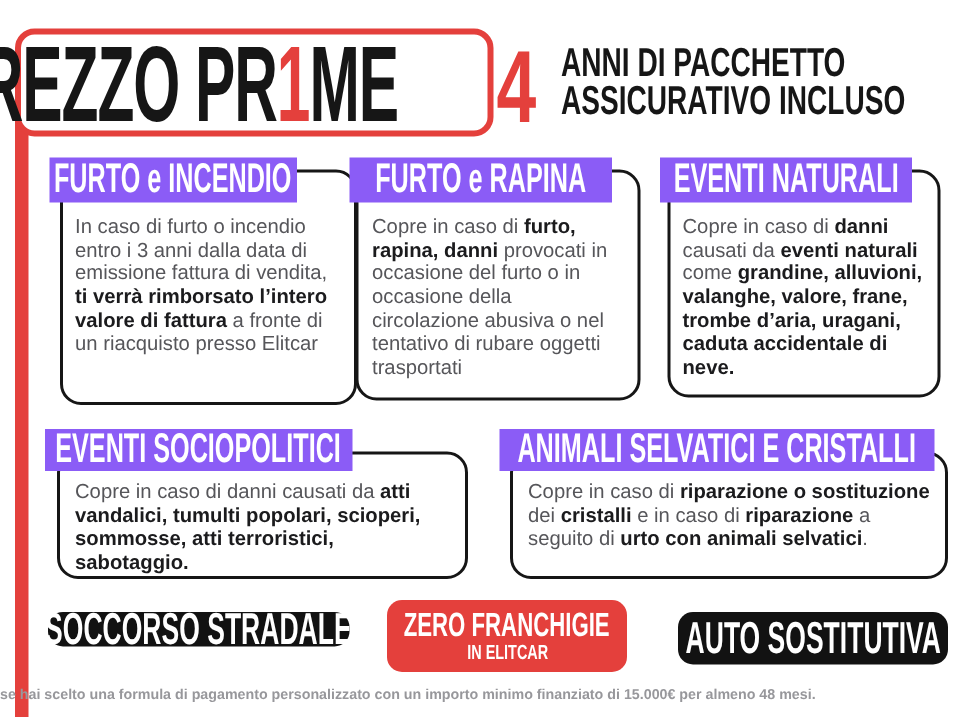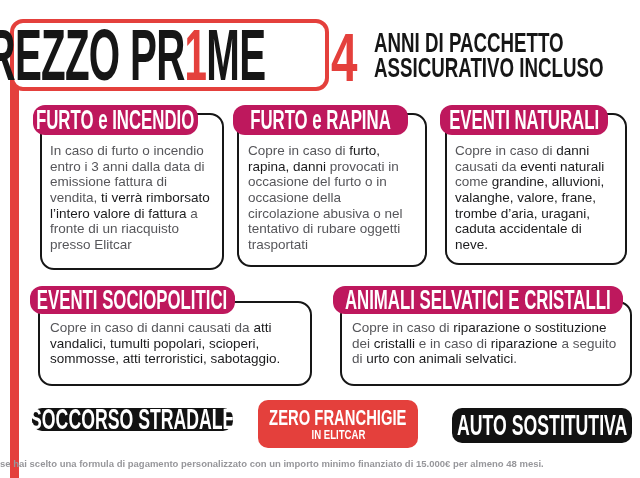--- a/index.html
+++ b/index.html
@@ -30,38 +30,38 @@
     transform:scale(0.85,1.22); transform-origin:left top; line-height:1; z-index:2;
   }
   .subtitle { left:374px; top:30px; color:#161616; z-index:2; }
   .subtitle .line {
     font-weight:bold; font-size:24px; line-height:25px; white-space:nowrap;
     transform:scale(0.78,1.12); transform-origin:left center;
   }
 
   
   .badge {
-    background:#be185d; color:#ffffff; border-radius:12px; z-index:3;
+    background:#8b5cf6; color:#ffffff; border-radius:0; z-index:3;
     display:flex; align-items:center; justify-content:center;
   }
   .badge .bt {
     font-weight:bold; font-size:24px; white-space:nowrap;
     transform:scale(0.70,1.15); transform-origin:center;
   }
 
   
   .card {
     background:#ffffff; border:2px solid #161616; border-radius:14px; z-index:1;
   }
   .card .body {
     font-size:13.5px; line-height:1.16; color:#56565a;
   }
-  .card .body .b { font-weight:normal; color:#1b1b1d;margin-top:44px; }
+  .card .body .b { font-weight:bold; color:#1b1b1d;margin-top:44px; }
 
-  .card1 { left:40px;  top:113px; width:184px; height:157px; padding:28px 8px 6px 8px; }
+  .card1 { left:40px;  top:113px; width:198px; height:157px; padding:28px 8px 6px 8px; }
   .card2 { left:237px; top:113px; width:190px; height:154px; padding:28px 9px 6px 9px; }
   .card3 { left:445px; top:113px; width:182px; height:152px; padding:28px 8px 6px 8px; }
   .card4 { left:38px;  top:301px; width:274px; height:85px;  padding:17px 10px 6px 10px; }
   .card5 { left:340px; top:301px; width:292px; height:85px;  padding:17px 10px 6px 10px; }
 
   .badge1 { left:33px;  top:105px; width:165px; height:30px; }
   .badge2 { left:233px; top:105px; width:175px; height:30px; }
   .badge3 { left:440px; top:105px; width:168px; height:30px; }
   .badge4 { left:30px;  top:286px; width:205px; height:28px; }
   .badge5 { left:333px; top:286px; width:290px; height:28px; }

